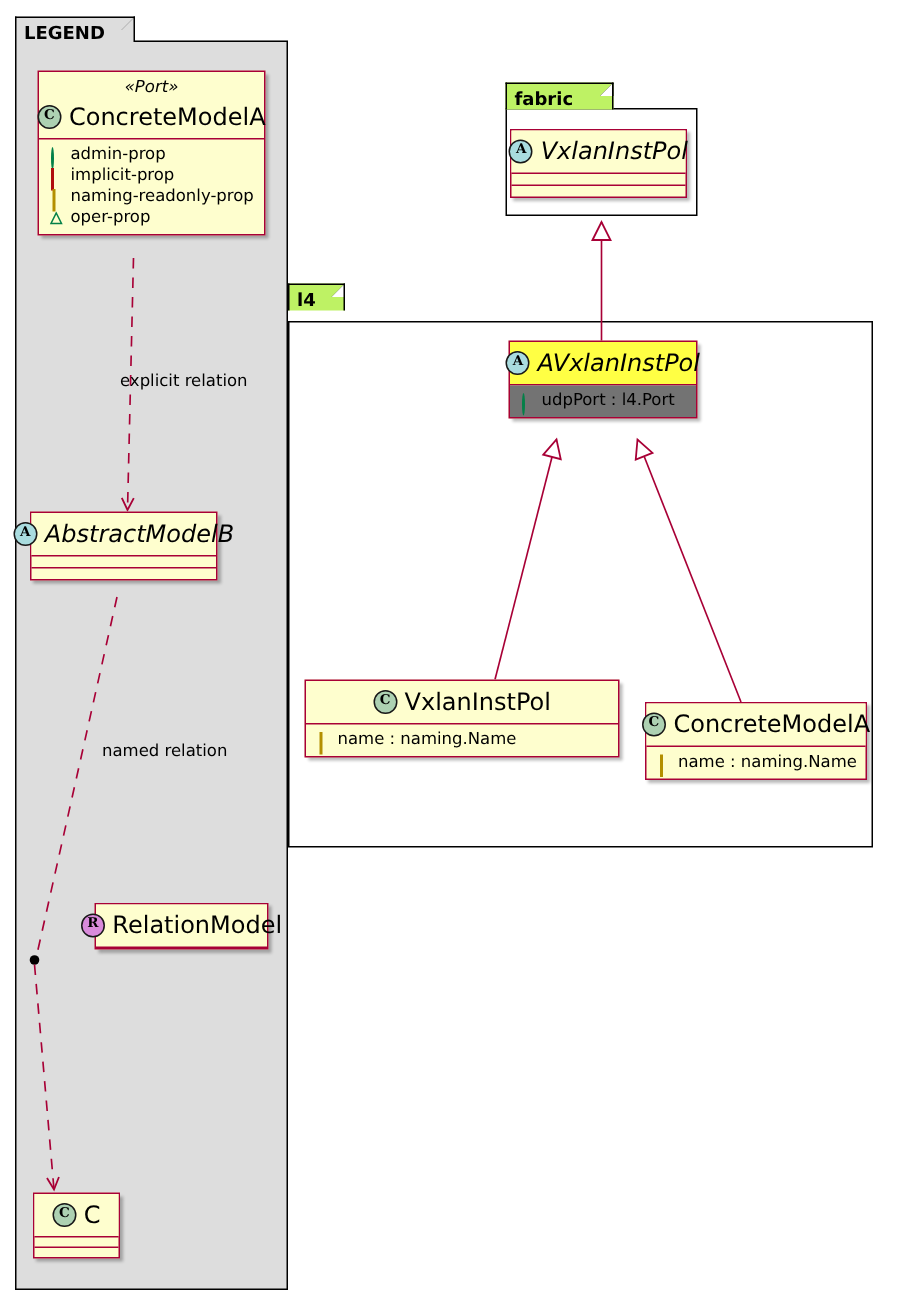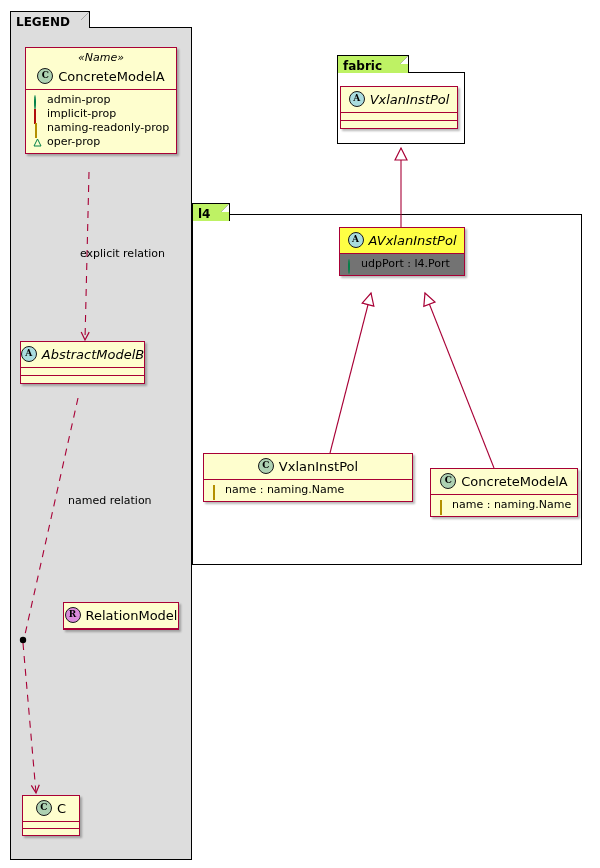--- a/index.html
+++ b/index.html
@@ -99,21 +99,21 @@
   }
   .node-head {
     display: flex;
     align-items: center;
     justify-content: center;
     gap: 5px;
     padding: 4px 8px 5px 8px;
     background: #fefece;
   }
   .node-head .title {
-    font-size: 13px;
+    font-size: 16px;
   }
   .node-head .title.italic {
     font-style: italic;
   }
   .circ {
     width: 14px; height: 14px;
     border-radius: 50%;
     border: 1px solid #181818;
     display: inline-block;
     font-size: 9px;
@@ -192,21 +192,21 @@
     <span class="tab-corner"></span>
   </div>
 
   <div class="pkg pkg-plain" style="left:337px; top:72px; width:128px; height:72px;"></div>
   <div class="pkg-tab" style="left:337px; top:55px; width:72px; height:18px;">
     <span>fabric</span>
     <span class="tab-corner"></span>
   </div>
 
   <div class="pkg pkg-plain" style="left:192px; top:214px; width:390px; height:351px;"></div>
-  <div class="pkg-tab" style="left:192px; top:203px; width:38px; height:18px;">
+  <div class="pkg-tab" style="left:192px; top:189px; width:38px; height:18px;">
     <span>l4</span>
     <span class="tab-corner"></span>
   </div>
 
   <svg class="edges">
     <defs>
       <marker id="arrow-open" markerWidth="12" markerHeight="12" refX="9" refY="5" orient="auto" markerUnits="userSpaceOnUse">
         <path d="M1,1 L9,5 L1,9" fill="none" stroke="#a80036" stroke-width="1.2"></path>
       </marker>
       <marker id="arrow-hollow" markerWidth="16" markerHeight="16" refX="13" refY="8" orient="auto" markerUnits="userSpaceOnUse">
@@ -224,21 +224,21 @@
 
     <path d="M330,453 L371,293" fill="none" stroke="#a80036" stroke-width="1.1" marker-end="url(#arrow-hollow)"></path>
 
     <path d="M494,468 L425,293" fill="none" stroke="#a80036" stroke-width="1.1" marker-end="url(#arrow-hollow)"></path>
   </svg>
 
   <div class="edge-label" style="left:80px; top:247px;">explicit relation</div>
   <div class="edge-label" style="left:68px; top:494px;">named relation</div>
 
   <div class="node" style="left:25px; top:47px; width:152px;">
-    <div class="node-stereo">«Name»</div>
+    <div class="node-stereo">«Port»</div>
     <div class="node-head">
       <span class="circ circ-C">C</span>
       <span class="title">ConcreteModelA</span>
     </div>
     <div class="divider"></div>
     <div class="node-attrs">
       <div class="attr">
         <span class="marker"><span class="m-circle"></span></span>
         <span>admin-prop</span>
       </div>

